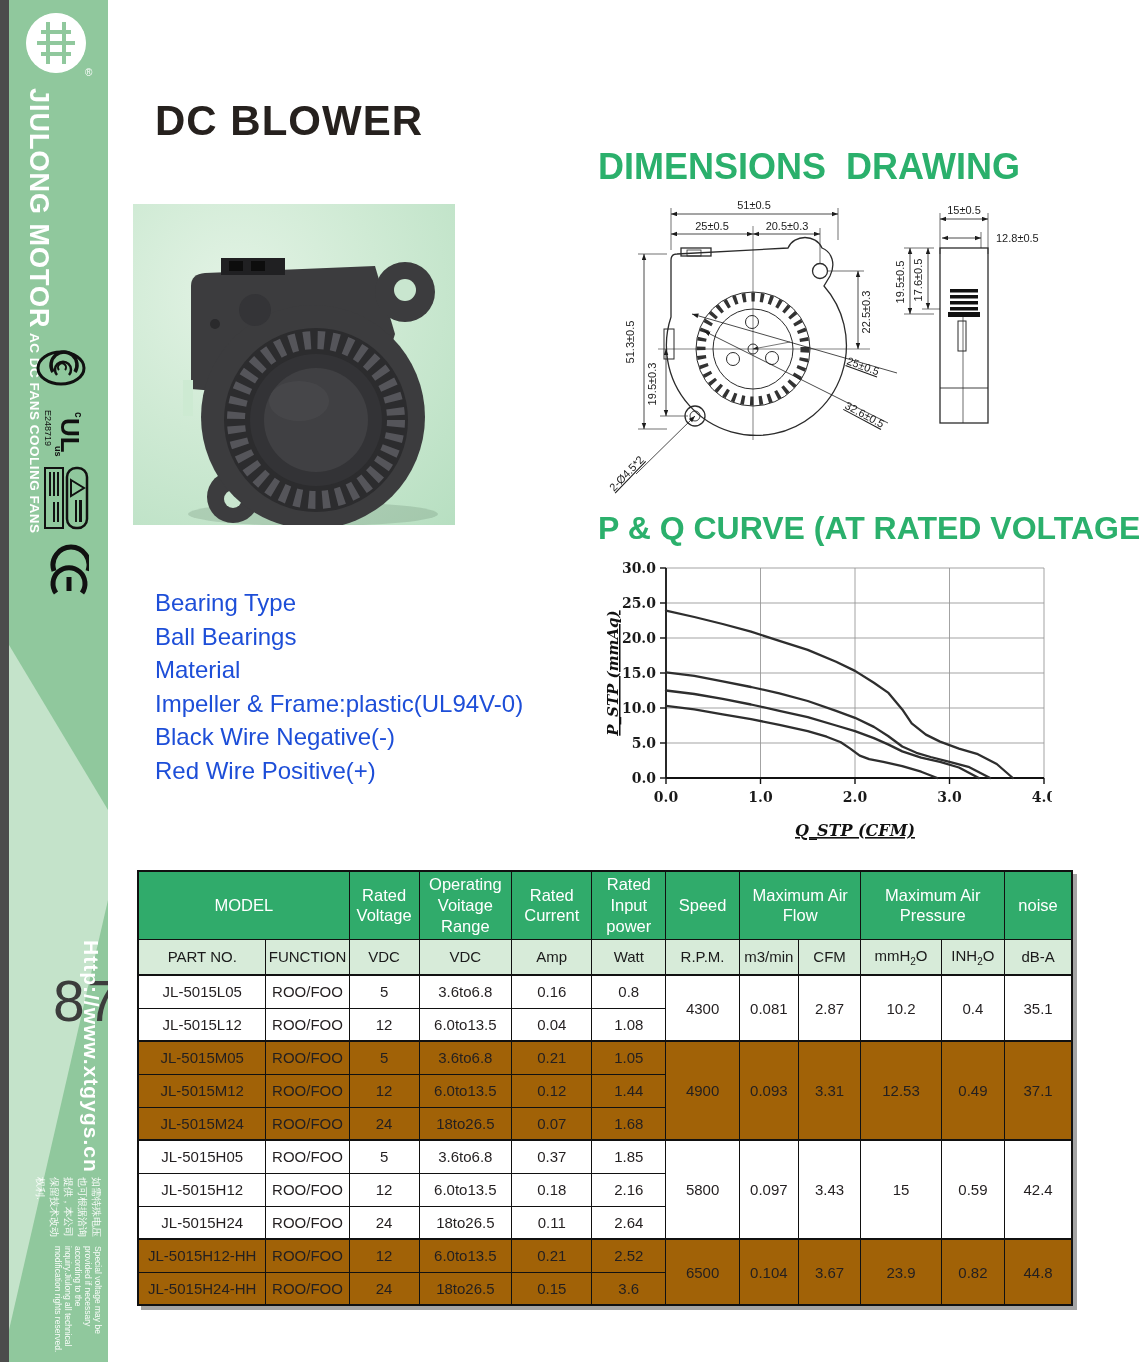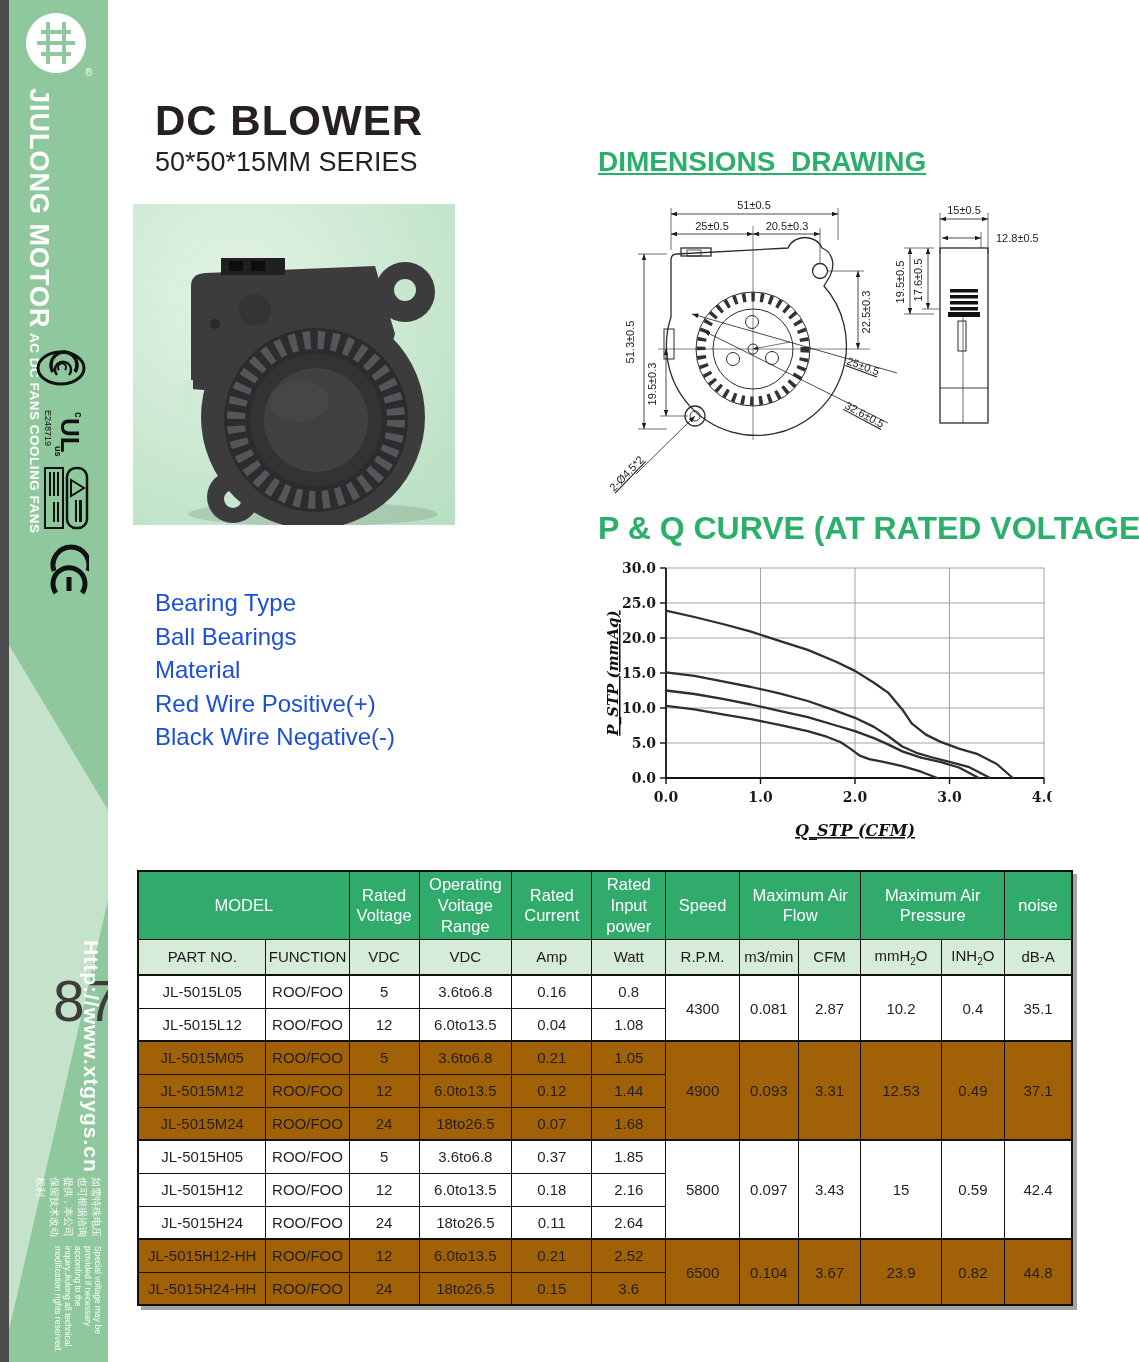--- a/index.html
+++ b/index.html
@@ -22,21 +22,21 @@
   .urlblock { position:absolute; left:24px; top:940px; height:420px; writing-mode:vertical-rl;
               text-orientation:sideways; color:#fff; display:flex; }
   .urlblock .url { font-size:21px; font-weight:bold; letter-spacing:1px; }
   .urlblock .ncn { font-size:10px; margin-top:4px; opacity:.95; }
   .urlblock .nen { font-size:8.5px; margin-top:2px; opacity:.95; }
 
   
   .title    { position:absolute; left:155px; top:97px; font-size:42px; font-weight:bold; letter-spacing:1px; color:#26211e; }
   .subtitle { position:absolute; left:155px; top:147px; font-size:27px; font-weight:500; color:#26211e; }
   .green-h  { position:absolute; font-weight:bold; color:#2bb06c; white-space:pre; }
-  .dim-h    { left:598px; top:146px; font-size:28px;text-decoration:underline; }
+  .dim-h    { left:598px; top:146px; font-size:36px; }
   .pq-h     { left:598px; top:510px; font-size:32px; }
 
   
   .photo { position:absolute; left:133px; top:204px; width:322px; height:321px;
            background:radial-gradient(circle at 32% 28%, #e3f3e5 0%, #cfead4 45%, #b7dfc1 100%); }
 
   
   .dims { position:absolute; left:608px; top:192px; width:531px; height:330px;text-align:center; }
   .dims svg text { font-family:"Liberation Sans","DejaVu Sans",sans-serif; font-size:11px; fill:#1d1d1d; }
   .dims svg .rot { font-size:11px; }
@@ -141,21 +141,20 @@
     <div class="page-num">87</div>
 
     <div class="urlblock">
       <span class="url">Http://www.xtgygs.cn</span>
       <span class="ncn">如需特殊电压也可根据洽询提供，本公司保留技术改动权利.</span>
       <span class="nen">Special voltage may be provided if necessary according to the inquiry.Jiulong all technical modification rights reserved.</span>
     </div>
   </div>
 
   <div class="title">DC BLOWER</div>
-  <div class="subtitle">50*50*15MM SERIES</div>
   <div class="green-h dim-h">DIMENSIONS  DRAWING</div>
   <div class="green-h pq-h">P &amp; Q CURVE (AT RATED VOLTAGE)</div>
 
   <div class="photo">
     <svg width="322" height="321" viewBox="0 0 322 321">
       <ellipse cx="180" cy="310" rx="125" ry="12" fill="rgba(40,70,45,0.15)"></ellipse>
       <path d="M58,185 L58,82 Q58,70 72,69 L242,62 L262,130 L240,200 Z" fill="#3c3c3e"></path>
       <circle cx="272" cy="88" r="30" fill="#3c3c3e"></circle>
       <circle cx="272" cy="86" r="11" fill="#c9e6cf"></circle>
       <circle cx="100" cy="293" r="26" fill="#3c3c3e"></circle>
@@ -273,22 +272,23 @@
         <text class="rot" transform="rotate(-90 296,90)" x="296" y="90" text-anchor="middle">19.5±0.5</text>
         <text class="rot" transform="rotate(-90 314,88)" x="314" y="88" text-anchor="middle">17.6±0.5</text>
       </g>
     </svg>
   </div>
 
   <div class="specs">
       <div>Bearing Type</div>
       <div>Ball Bearings</div>
       <div>Material</div>
+      <div>Impeller &amp; Frame:plastic(UL94V-0)</div>
+      <div>Black Wire Negative(-)</div>
       <div>Red Wire Positive(+)</div>
-      <div>Black Wire Negative(-)</div>
     </div>
 
   <div class="chart">
     <svg id="pq-svg" width="456" height="296" viewBox="0 0 456 296">
         <line x1="164.5" y1="14" x2="164.5" y2="224" stroke="#999" stroke-width="0.9"></line>
         <line x1="259" y1="14" x2="259" y2="224" stroke="#999" stroke-width="0.9"></line>
         <line x1="353.5" y1="14" x2="353.5" y2="224" stroke="#999" stroke-width="0.9"></line>
         <line x1="448" y1="14" x2="448" y2="224" stroke="#999" stroke-width="0.9"></line>
         <line x1="70" y1="189" x2="448" y2="189" stroke="#999" stroke-width="0.9"></line>
         <line x1="70" y1="154" x2="448" y2="154" stroke="#999" stroke-width="0.9"></line>

